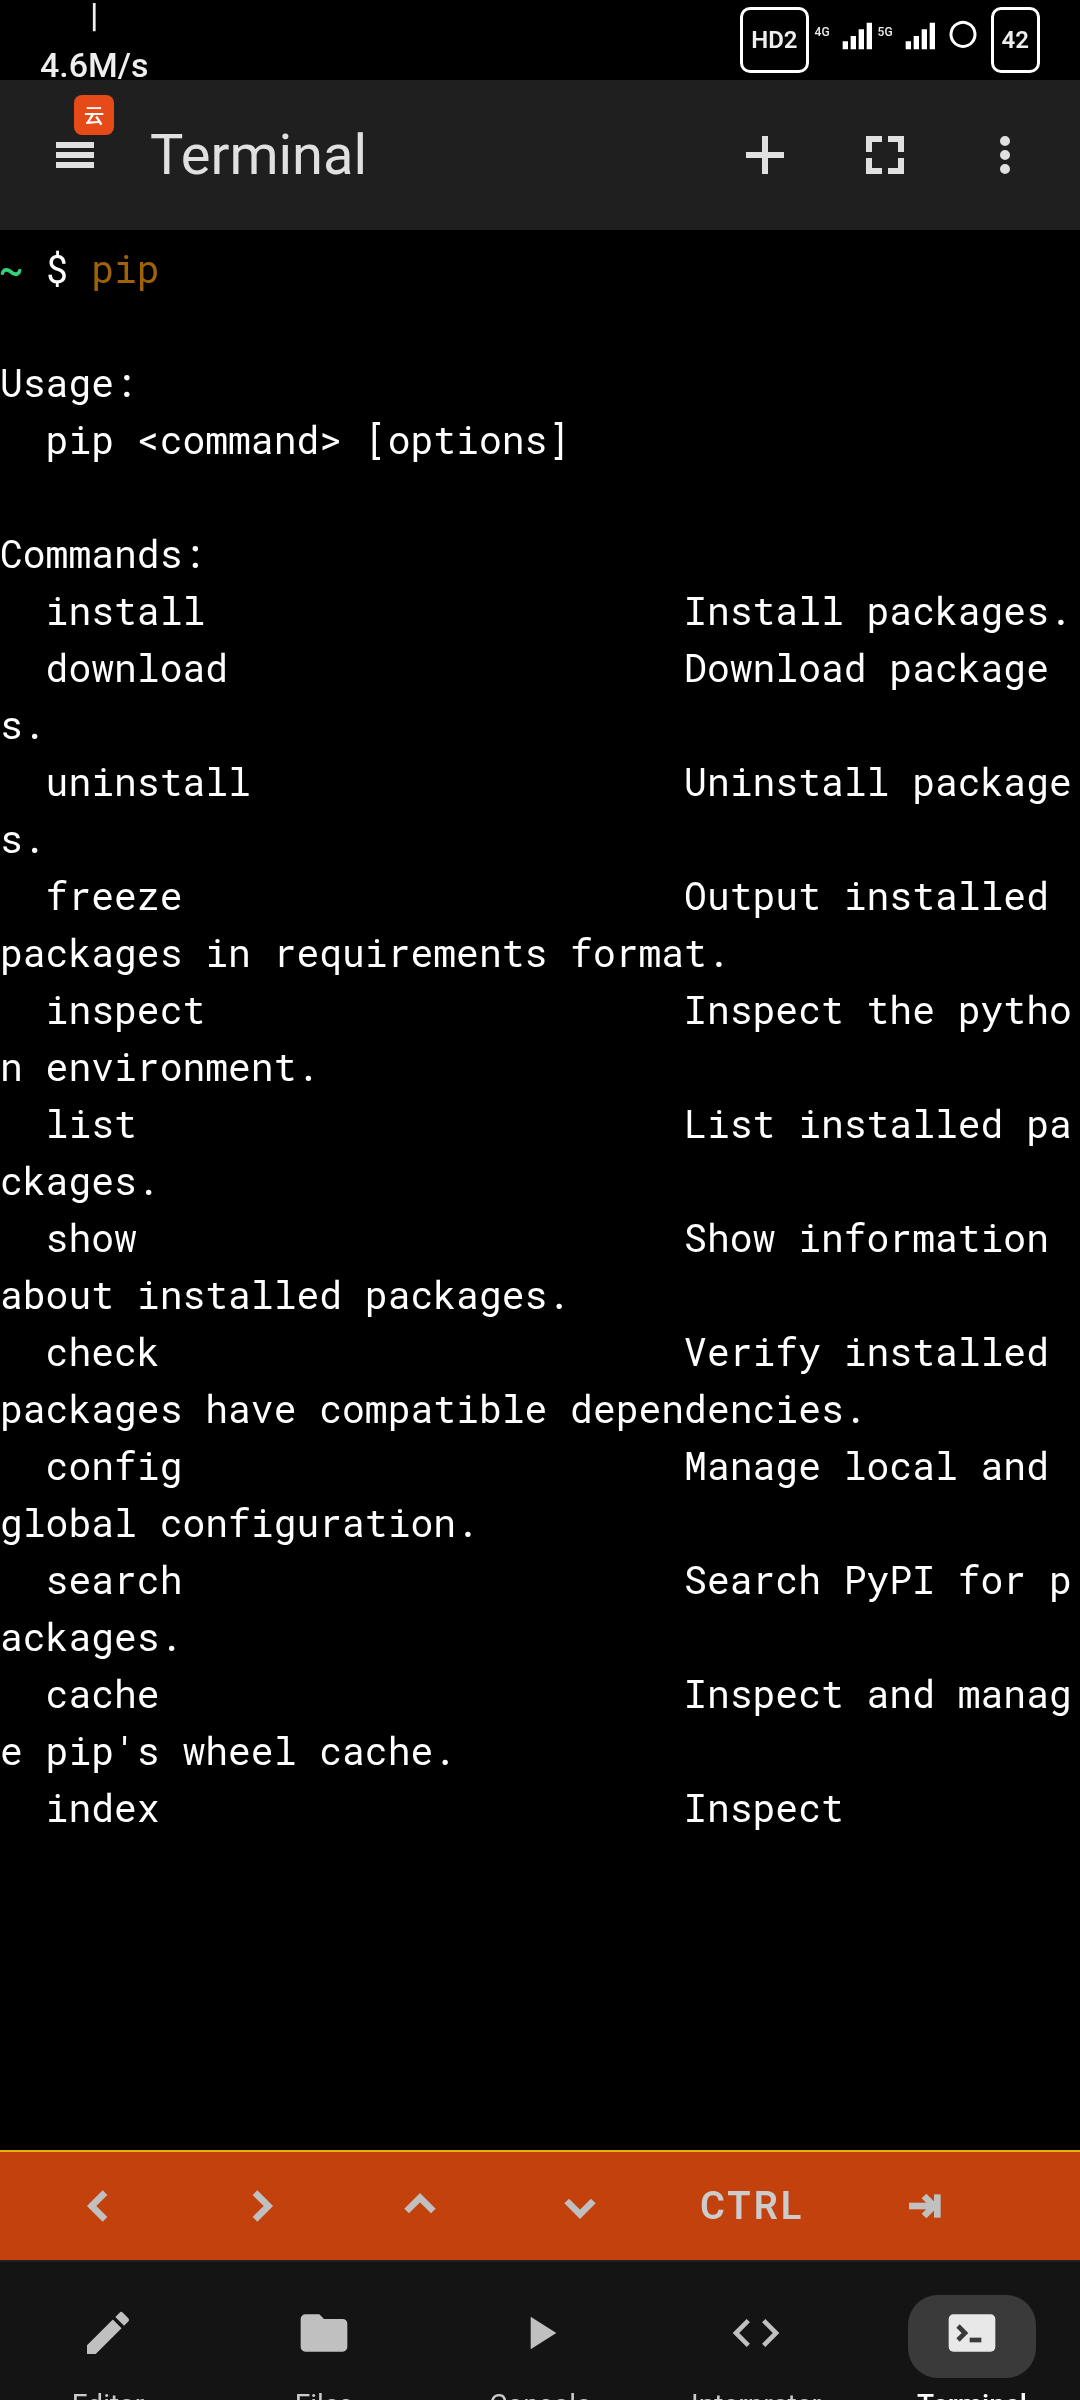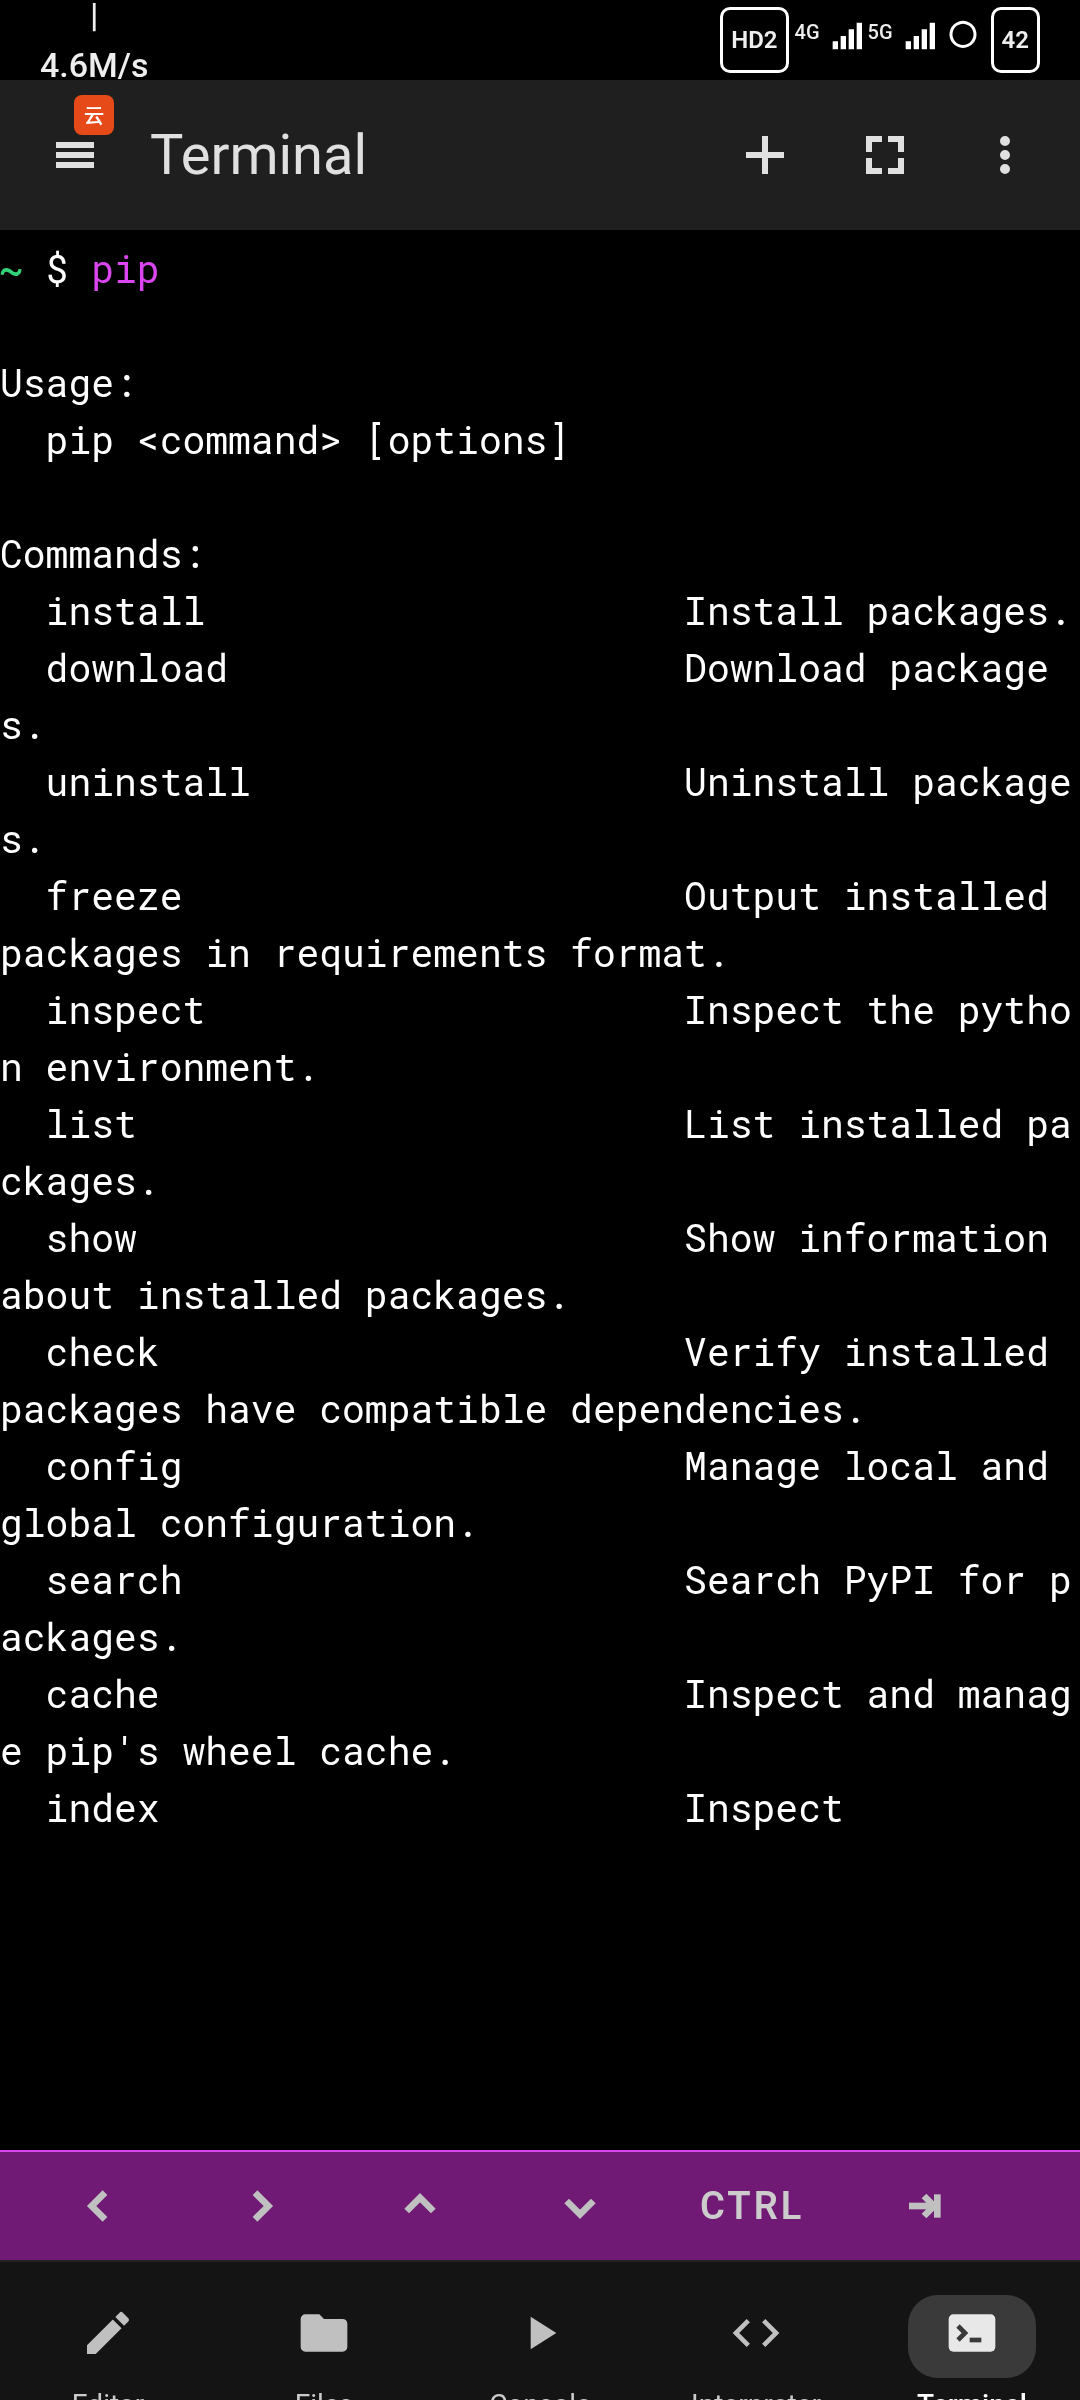--- a/index.html
+++ b/index.html
@@ -27,21 +27,21 @@
   .status-icon-box{
     width:40px;height:40px;border-radius:8px;background:#e64a19;
     display:inline-flex;align-items:center;justify-content:center;
     color:#fff;font-size:20px;font-weight:700;
   }
   .pill{
     border:3px solid #fff;border-radius:10px;padding:16px 8px;font-size:24px;
     font-weight:600;display:inline-flex;align-items:center;gap:4px;
   }
   .sig-icon svg{width:32px;height:32px;}
-  .sig-label{font-size:20px;margin-left:-4px;position:relative;top:-8px;}
+  .sig-label{font-size:12px;margin-left:-4px;position:relative;top:-8px;}
   
   .app-bar{
     height:150px;
     background:#1f1f1f;
     display:flex;
     align-items:center;
     padding:0 30px;
     gap:30px;
   }
   .app-bar .title{
@@ -64,26 +64,26 @@
     font-family:"Roboto Mono","DejaVu Sans Mono","Menlo","Consolas",monospace;
     font-size:38px;
     line-height:1.5;
     padding:10px 0 0 0;
     white-space:pre-wrap;
     word-break:break-all;
     overflow:hidden;
   }
   .terminal .tilde{color:#33d17a;font-weight:500;}
   .terminal .prompt{color:#fff;}
-  .terminal .command{color:#d946ef;}
+  .terminal .command{color:#a16207;}
   
   .key-row{
     height:110px;
-    background:#701a75;
-    border-top:2px solid #d946ef;
+    background:#c2410c;
+    border-top:2px solid #eab308;
     display:flex;
     align-items:center;
     justify-content:flex-start;
     gap:80px;
     padding:0 60px;
     color:#ccc;
     font-size:38px;
   }
   .key-btn{width:80px;display:flex;align-items:center;justify-content:center;}
   .key-btn svg{width:40px;height:40px;stroke:#c0c0c0;fill:none;stroke-width:4;}

